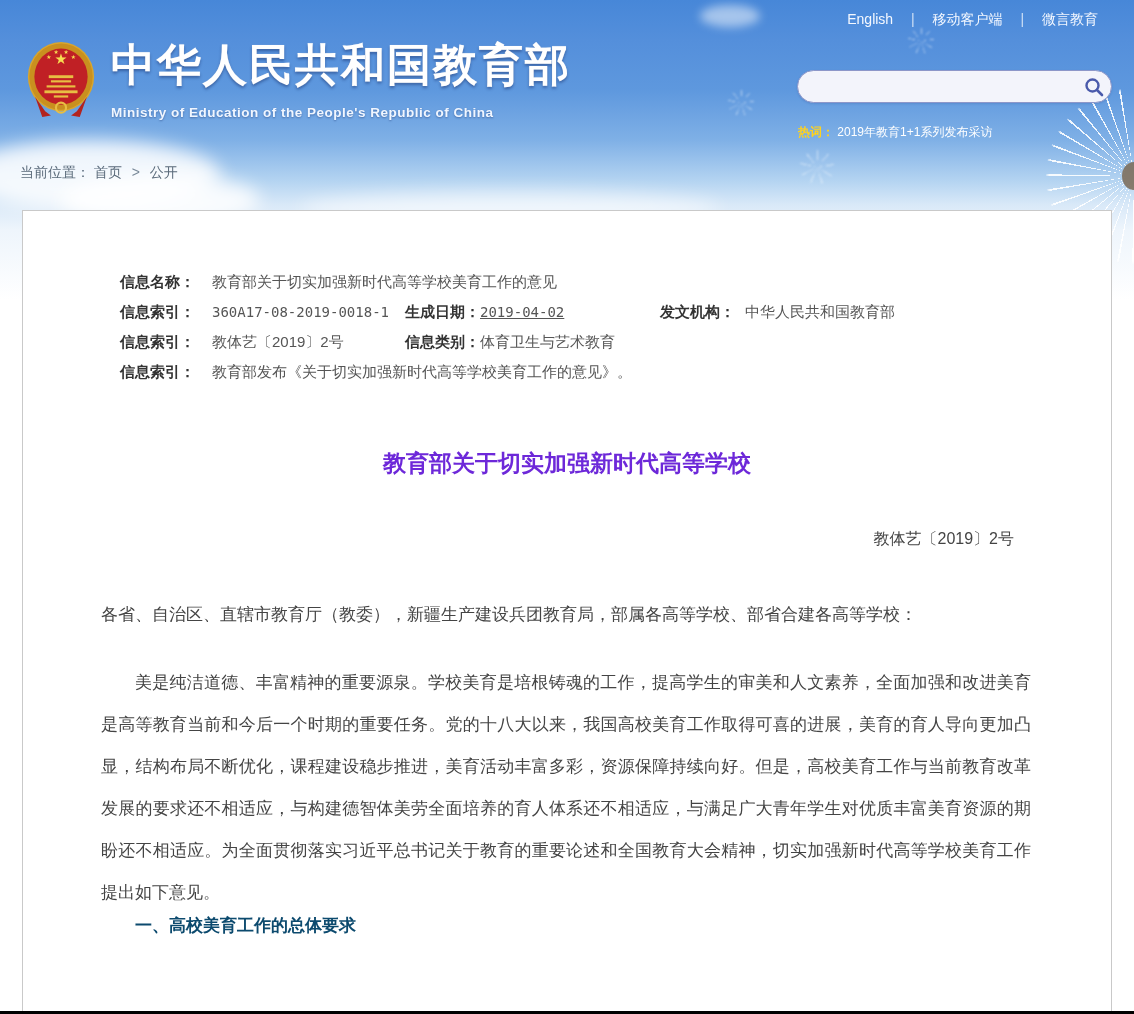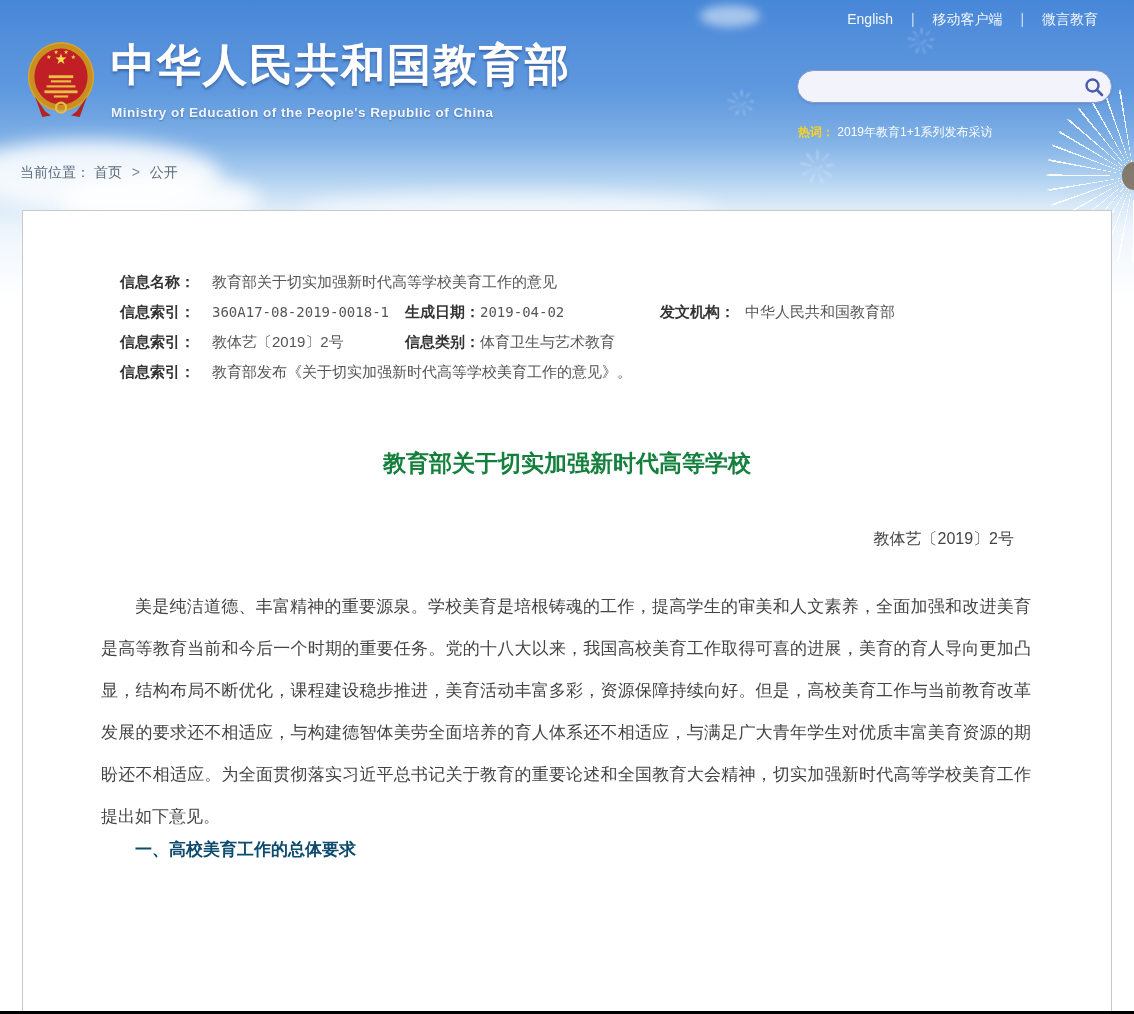--- a/index.html
+++ b/index.html
@@ -71,24 +71,24 @@
   
   .panel {
     position:absolute; left:22px; top:210px; width:1090px; height:802px;
     background:#ffffff; border:1px solid #c9c9c9; border-bottom:none;
   }
   .meta { margin:56px 40px 0 97px; font-size:15px; color:#555; }
   .meta-row { line-height:30px; white-space:nowrap; }
   .meta-label { display:inline-block; font-weight:bold; color:#333; }
   .w-label { width:92px; } .w-label2 { width:90px;text-align:right; } .w-label3 { width:85px; }
   .w-val1 { display:inline-block; width:178px; }
-  .w-val2 { display:inline-block; width:180px; }
+  .w-val2 { display:inline-block; width:180px;text-decoration:underline; }
   .mono { font-family:"DejaVu Sans Mono","Liberation Mono",monospace; font-size:14px; }
 
-  .doc-title { margin-top:61px; text-align:center; font-size:23px; font-weight:bold; color:#15803d; line-height:31px; }
+  .doc-title { margin-top:61px; text-align:center; font-size:23px; font-weight:bold; color:#6d28d9; line-height:31px; }
   .doc-number { margin-top:49px; padding-right:97px; text-align:right; font-size:16px; color:#444; line-height:22px; }
   .salutation { margin-top:54px; padding:0 78px; font-size:17px; color:#444; line-height:22px; }
   .body-para {
     margin-top:36px; padding:0 80px 0 78px; font-size:17px; color:#444;
     line-height:42px; text-indent:2em; text-align:justify;
   }
   .section-heading { padding:0 78px; font-size:17px; font-weight:bold; color:#0c4a6e; line-height:24px; text-indent:2em; }
 
   .window-edge { position:absolute; left:0; bottom:0; width:1134px; height:3px; background:#000; z-index:50; }
 </style>
@@ -178,20 +178,21 @@
       <span class="meta-label w-label">信息索引：</span><span>教育部发布《关于切实加强新时代高等学校美育工作的意见》。</span>
     </div>
   </div>
 
   <div class="doc-title">
     <div>教育部关于切实加强新时代高等学校</div>
   </div>
 
   <div class="doc-number">教体艺〔2019〕2号</div>
 
+  <div class="salutation">各省、自治区、直辖市教育厅（教委），新疆生产建设兵团教育局，部属各高等学校、部省合建各高等学校：</div>
 
   <p class="body-para">美是纯洁道德、丰富精神的重要源泉。学校美育是培根铸魂的工作，提高学生的审美和人文素养，全面加强和改进美育是高等教育当前和今后一个时期的重要任务。党的十八大以来，我国高校美育工作取得可喜的进展，美育的育人导向更加凸显，结构布局不断优化，课程建设稳步推进，美育活动丰富多彩，资源保障持续向好。但是，高校美育工作与当前教育改革发展的要求还不相适应，与构建德智体美劳全面培养的育人体系还不相适应，与满足广大青年学生对优质丰富美育资源的期盼还不相适应。为全面贯彻落实习近平总书记关于教育的重要论述和全国教育大会精神，切实加强新时代高等学校美育工作提出如下意见。</p>
 
   <div class="section-heading">一、高校美育工作的总体要求</div>
 
 </div>
 
 <div class="window-edge"></div>
 
 </body></html>

